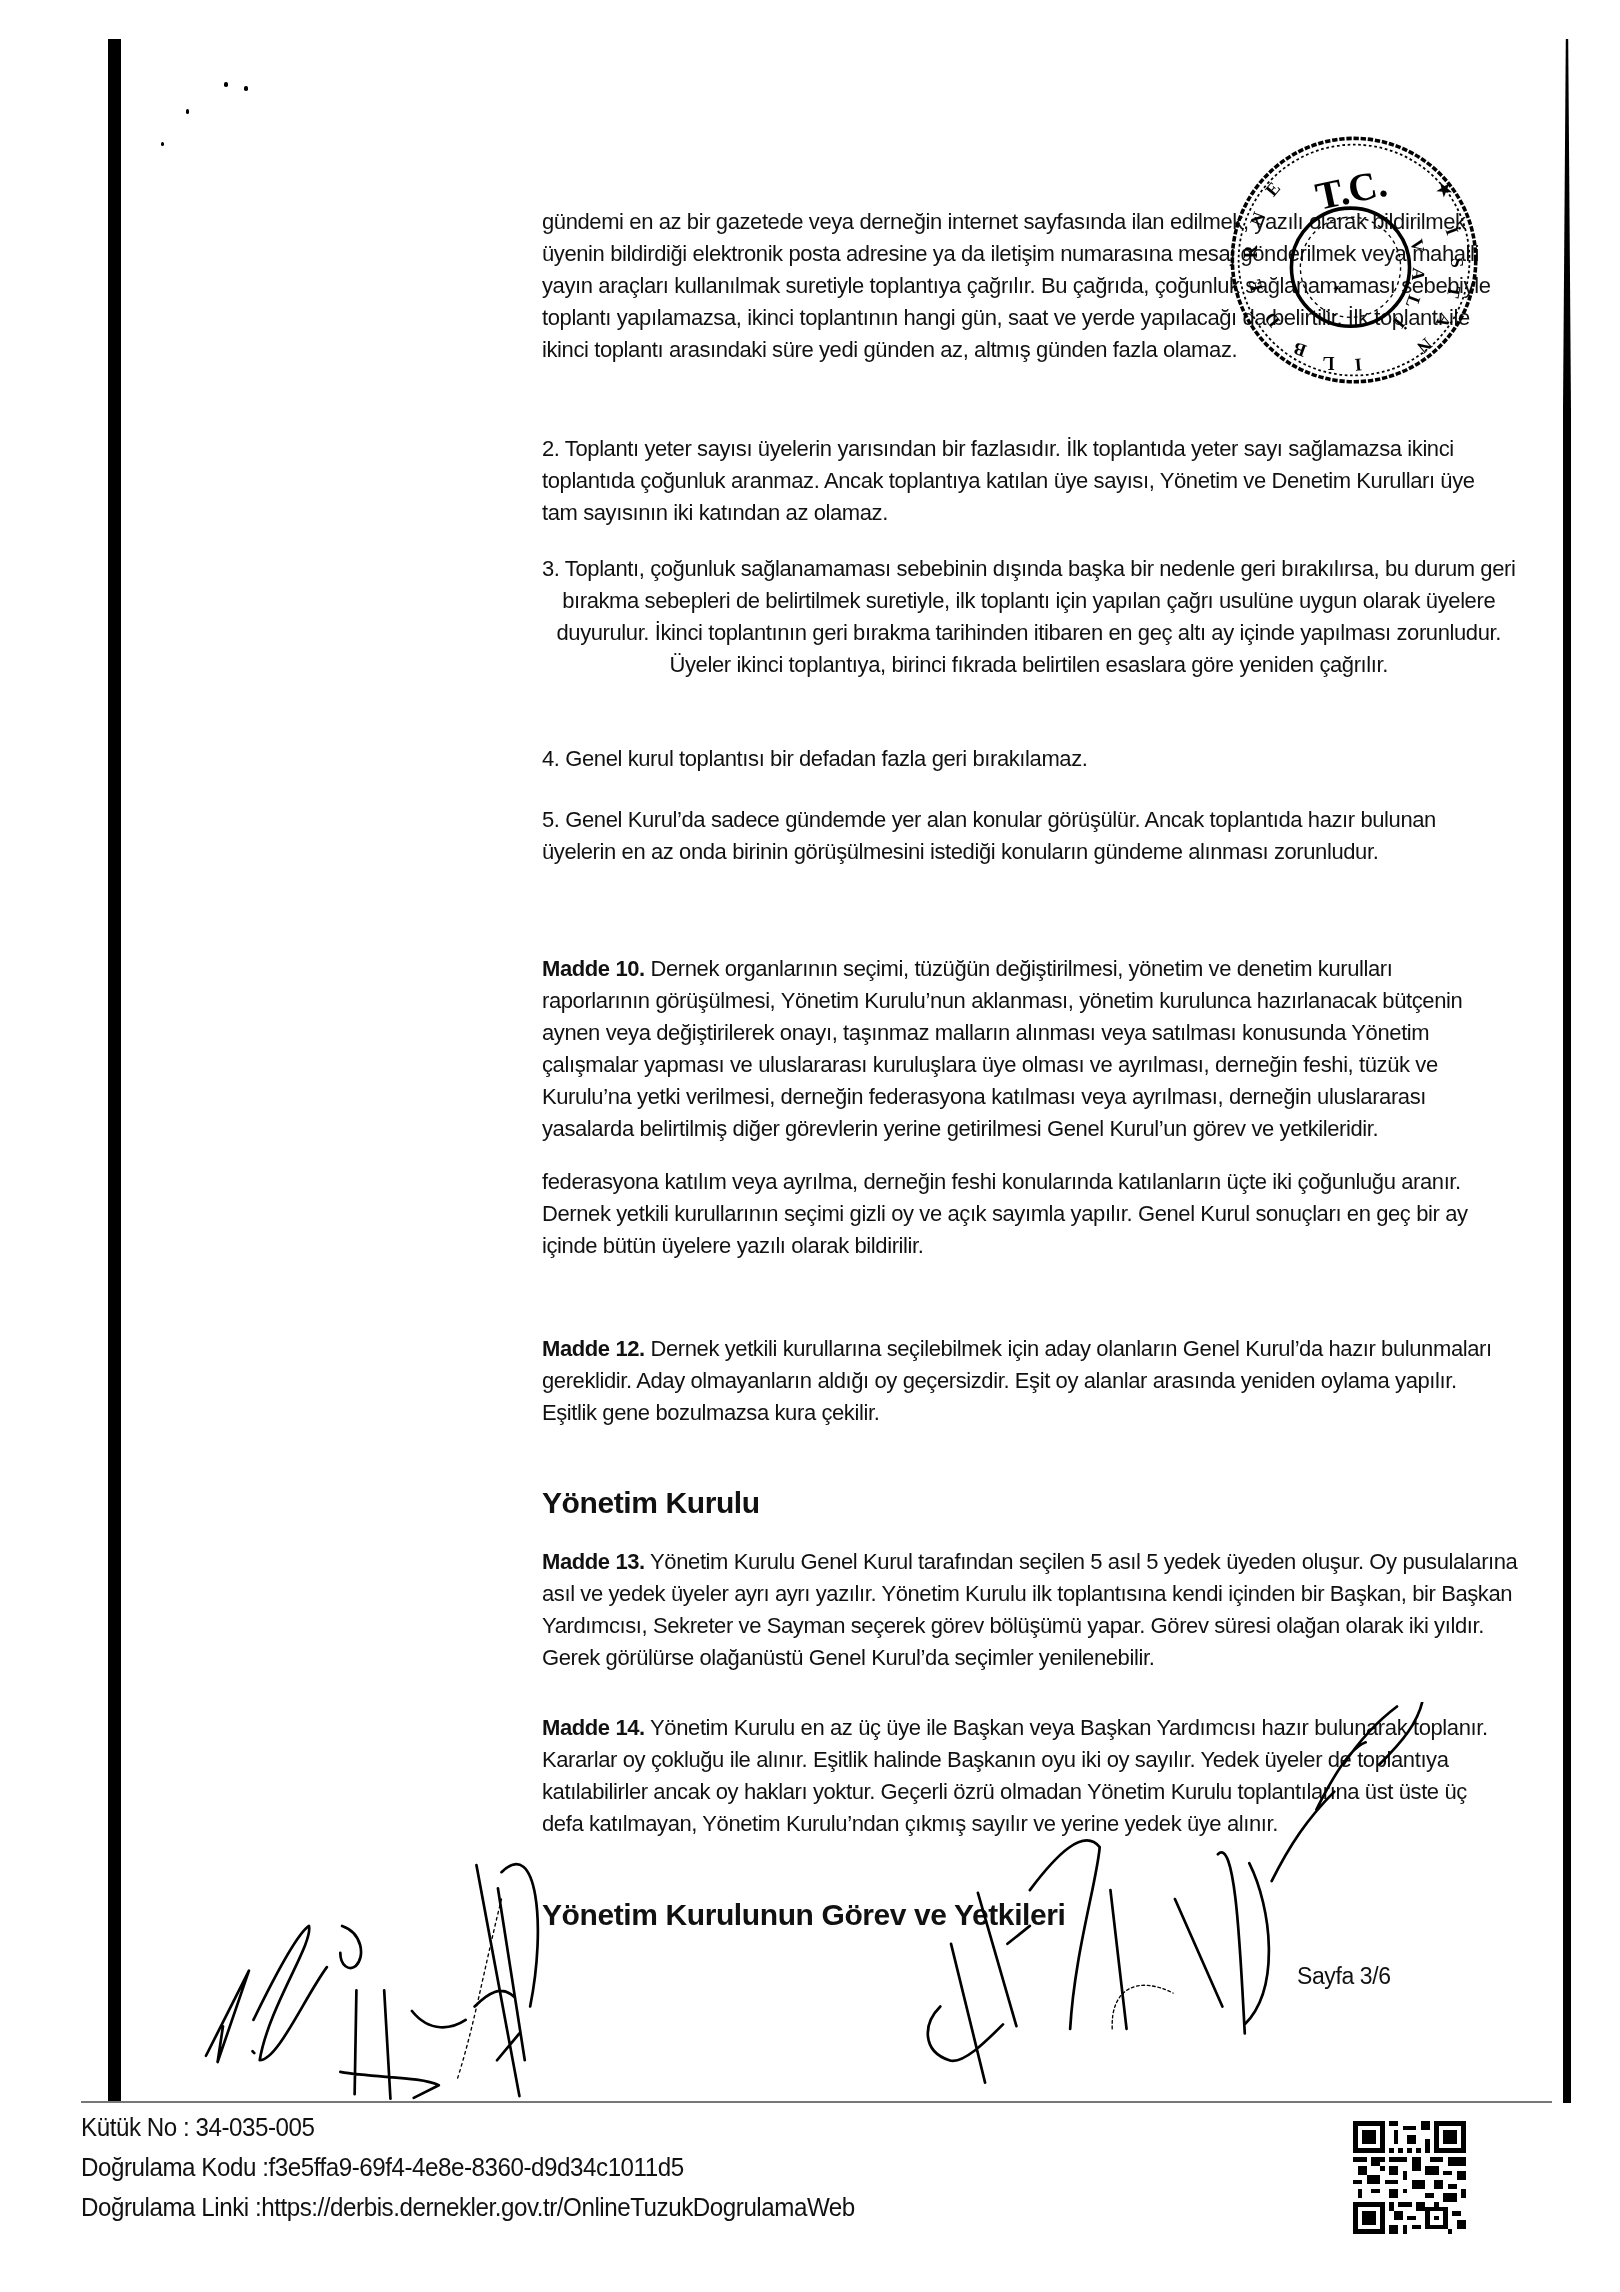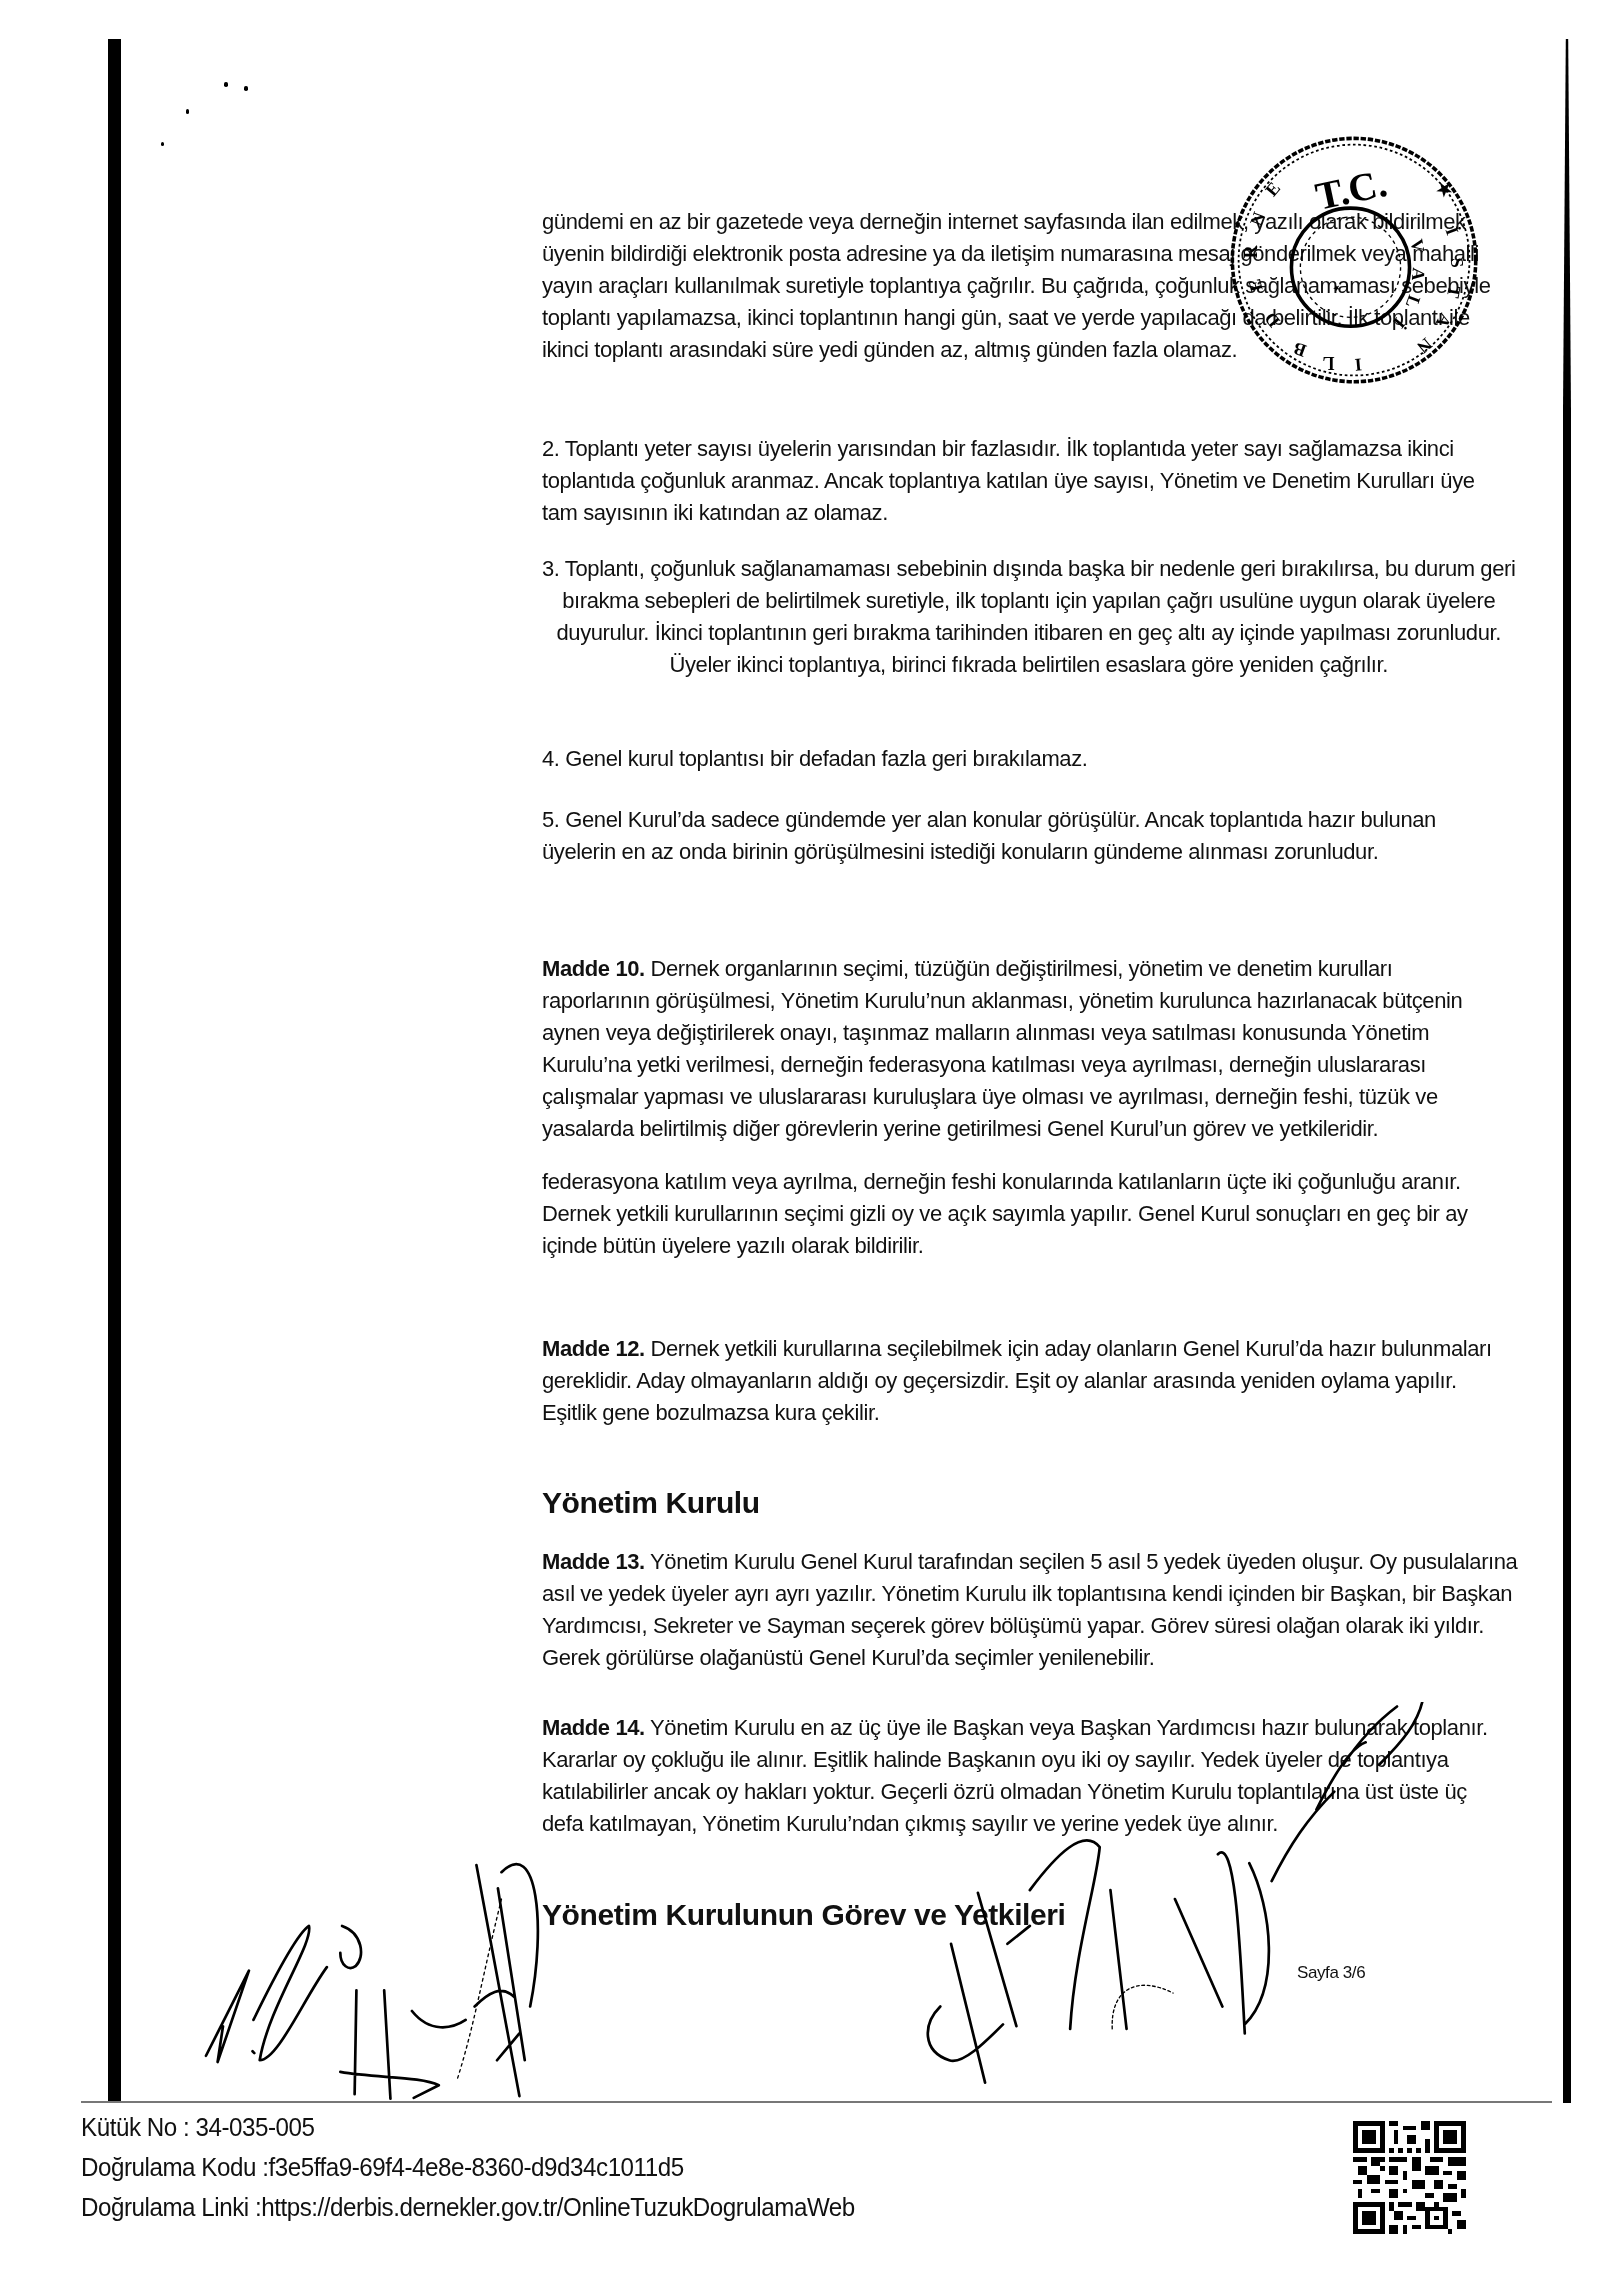--- a/index.html
+++ b/index.html
@@ -8,21 +8,21 @@
   .border-right { position: absolute; left: 1563px; top: 39px; width: 8px; height: 2064px; background: linear-gradient(to bottom, #000 0, #000 100%); clip-path: polygon(35% 0, 65% 0, 100% 18%, 100% 100%, 0 100%, 0 18%); }
   .separator { position: absolute; left: 81px; top: 2101px; width: 1471px; height: 1.8px; background: #777; }
   .speck { position: absolute; width: 3.6px; height: 4.5px; background: #000; border-radius: 1.8px; }
   .body-text { position: absolute; left: 271px; width: 1272px; font-family: "Liberation Sans", sans-serif; font-size: 22px; line-height: 32px; letter-spacing: -0.4px; }
   .para { position: absolute; left: 271px; margin: 0; }
   .para .line { display: block; white-space: nowrap; height: 32px; }
   .bold { font-weight: bold; }
   .heading { position: absolute; left: 271px; font-weight: bold; font-size: 30px; letter-spacing: -0.4px; white-space: nowrap; }
   .stamp { position: absolute; left: 1227px; top: 133px; width: 255px; height: 255px; }
   .signatures { position: absolute; left: 0; top: 1702px; width: 1620px; height: 412px; pointer-events: none; }
-  .page-number { position: absolute; left: 1297px; top: 1963px; font-size: 17px; letter-spacing: -0.4px; color: #111; }
+  .page-number { position: absolute; left: 1297px; top: 1963px; font-size: 23px; letter-spacing: -0.4px; color: #111; }
   .footer-line { position: absolute; left: 81px; font-family: "Liberation Sans", sans-serif; font-size: 26px; letter-spacing: -0.5px; white-space: nowrap; color: #111; transform: scaleX(0.93); transform-origin: left; }
   .qr { position: absolute; left: 1353px; top: 2121px; width: 113px; height: 113px; }
 </style>
 </head>
 <body>
 
 <div class="border-left"></div>
 <div class="border-right"></div>
 <div class="separator"></div>
 
@@ -60,22 +60,22 @@
 
   <div class="para" style="top:804px;">
     <span class="line">5. Genel Kurul’da sadece gündemde yer alan konular görüşülür. Ancak toplantıda hazır bulunan</span>
     <span class="line">üyelerin en az onda birinin görüşülmesini istediği konuların gündeme alınması zorunludur.</span>
   </div>
 
   <div class="para" style="top:953px;">
     <span class="line"><span class="bold">Madde 10.</span><span> Dernek organlarının seçimi, tüzüğün değiştirilmesi, yönetim ve denetim kurulları</span></span>
     <span class="line">raporlarının görüşülmesi, Yönetim Kurulu’nun aklanması, yönetim kurulunca hazırlanacak bütçenin</span>
     <span class="line">aynen veya değiştirilerek onayı, taşınmaz malların alınması veya satılması konusunda Yönetim</span>
+    <span class="line">çalışmalar yapması  ve uluslararası kuruluşlara üye olması ve ayrılması, derneğin feshi, tüzük ve</span>
     <span class="line">Kurulu’na yetki verilmesi, derneğin federasyona katılması veya ayrılması, derneğin uluslararası</span>
-    <span class="line">çalışmalar yapması  ve uluslararası kuruluşlara üye olması ve ayrılması, derneğin feshi, tüzük ve</span>
     <span class="line">yasalarda belirtilmiş diğer görevlerin yerine getirilmesi Genel Kurul’un görev ve yetkileridir.</span>
   </div>
 
   <div class="para" style="top:1166px;">
     <span class="line">federasyona katılım veya ayrılma, derneğin feshi konularında katılanların üçte iki çoğunluğu aranır.</span>
     <span class="line">Dernek yetkili kurullarının seçimi gizli oy ve açık sayımla yapılır. Genel Kurul sonuçları en geç bir ay</span>
     <span class="line">içinde bütün üyelere yazılı olarak bildirilir.</span>
   </div>
 
   <div class="para" style="top:1333px;">

